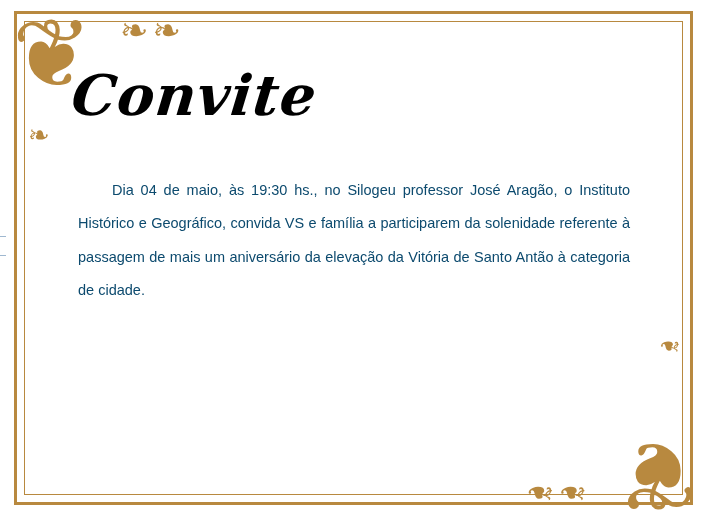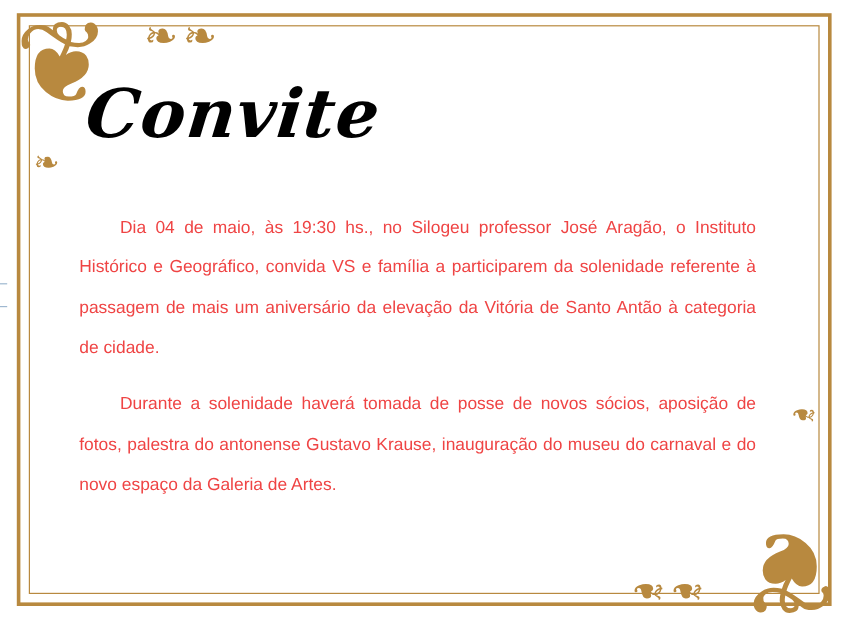--- a/index.html
+++ b/index.html
@@ -117,25 +117,25 @@
     font-size: 56px;
     color: #000000;
     letter-spacing: 1px;
     margin: 0 0 46px 12px;
     transform: skewX(-6deg);
   }
 
   .para {
     font-family: "Liberation Sans", sans-serif;
     font-size: 14.5px;
-    color: #ef4444;
+    color: #0c4a6e;
     line-height: 2.3;
     text-align: justify;
     text-indent: 34px;
-    margin: 0 0 14px 6px;
+    margin: 0 0 14px 18px;
   }
   .para:last-child { margin-bottom: 0; }
 </style>
 </head>
 <body>
 
 <div id="page">
 
   <div class="edge-tick"></div>
 
@@ -145,16 +145,15 @@
   <div class="corner-orn corner-tl">❦</div>
   <div class="corner-orn corner-br">❦</div>
   <div class="swirl-top">❧❧</div>
   <div class="swirl-bottom">❧❧</div>
   <div class="leaf-left">❧</div>
   <div class="leaf-right">❧</div>
 
   <div class="content">
     <h1 class="title">Convite</h1>
     <p class="para">Dia 04 de maio, às 19:30 hs., no Silogeu professor José Aragão, o Instituto Histórico e Geográfico, convida VS e família a participarem da solenidade referente à passagem de mais um aniversário da elevação da Vitória de Santo Antão à categoria de cidade.</p>
-    <p class="para">Durante a solenidade haverá tomada de posse de novos sócios, aposição de fotos, palestra do antonense Gustavo Krause, inauguração do museu do carnaval e do novo espaço da Galeria de Artes.</p>
   </div>
 
 </div>
 
 </body></html>

